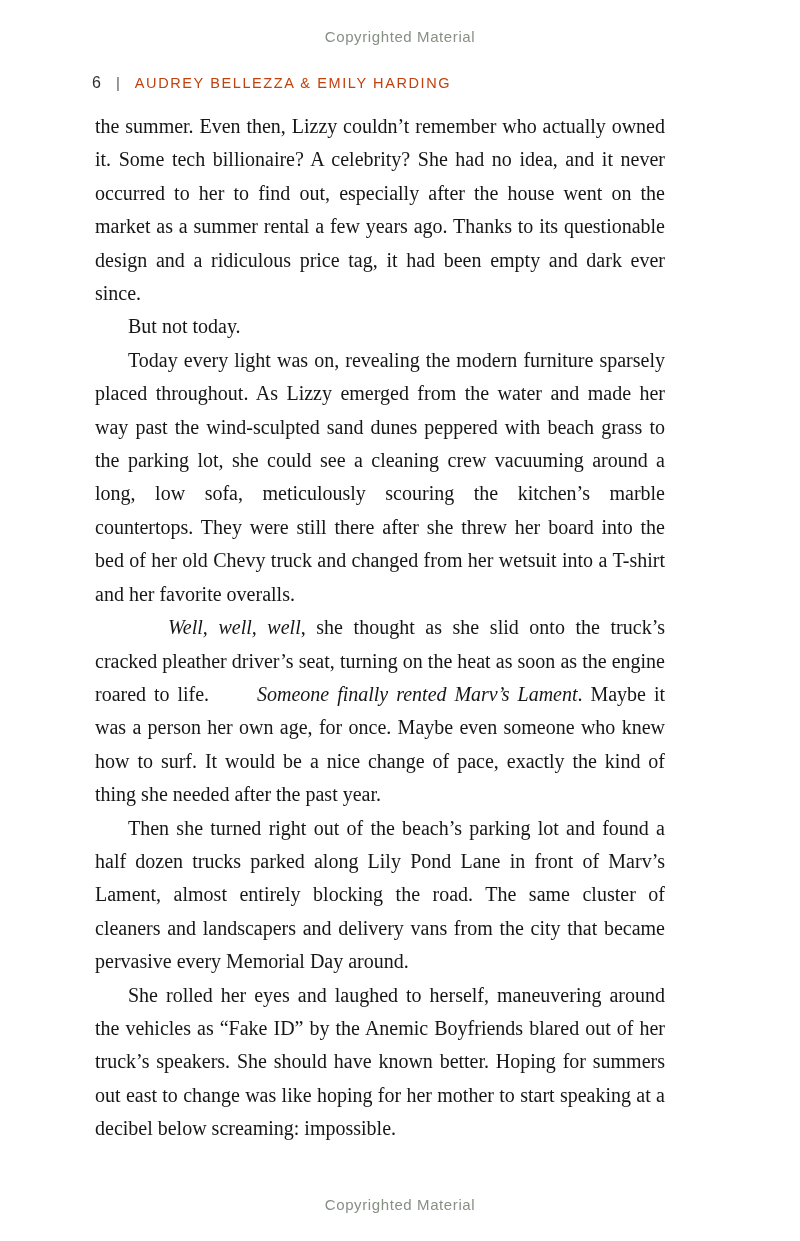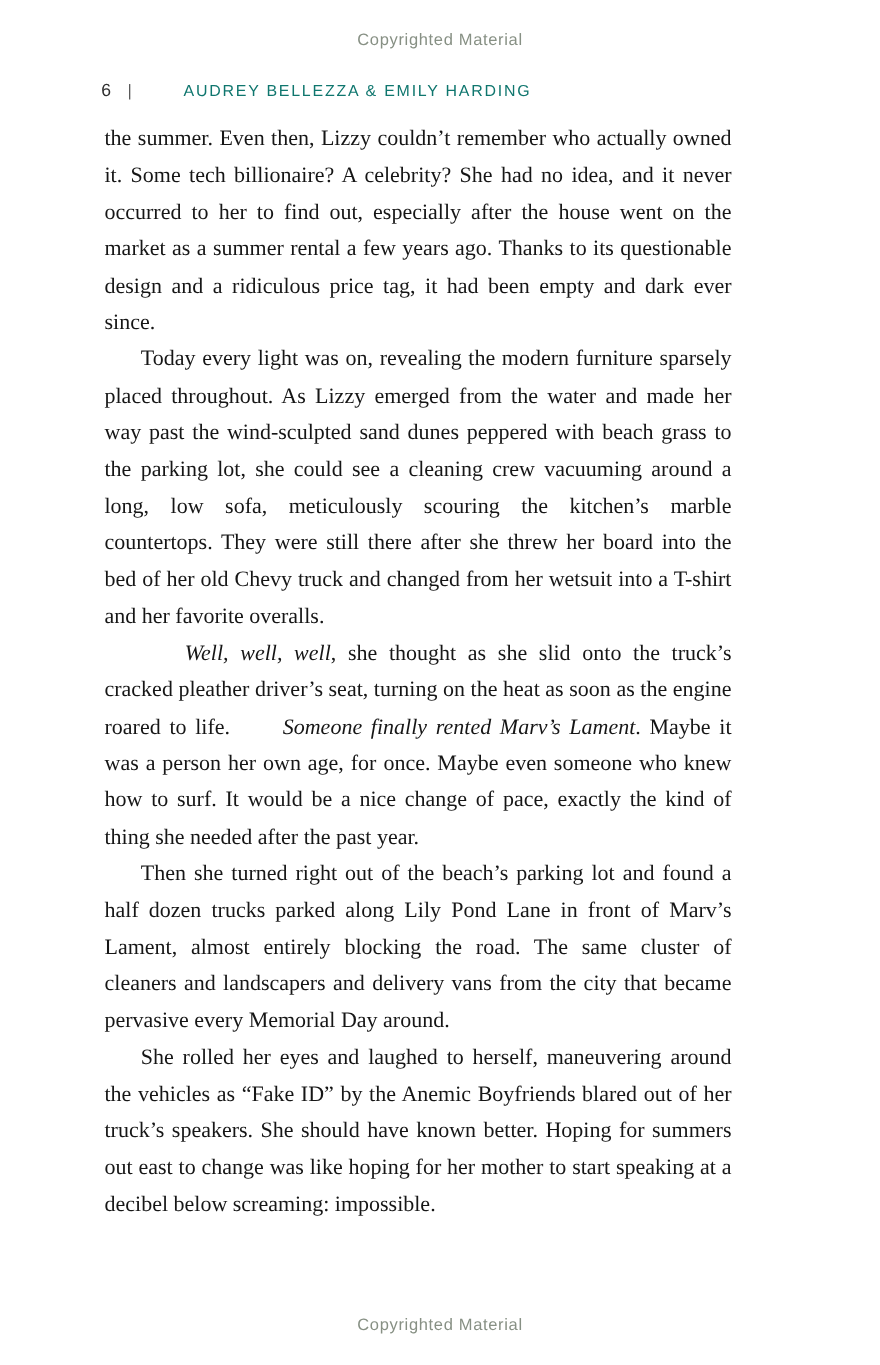--- a/index.html
+++ b/index.html
@@ -44,22 +44,21 @@
   }
   .running-head .sep {
     font-size: 15px;
     color: #5a5a5a;
     margin: 0 15px;
     font-weight: 300;
   }
   .running-head .authors {
     font-size: 14.5px;
     letter-spacing: 1.6px;
-    color: #0f766e;
-    margin-left: 32px;
+    color: #c2410c;
   }
 
   .body-text {
     position: absolute;
     top: 110px;
     left: 95px;
     width: 570px;
     font-size: 20px;
     line-height: 33.4px;
     color: #161616;
@@ -85,20 +84,21 @@
   <div class="copyright top">Copyrighted Material</div>
 
   <div class="running-head">
     <span class="page-num">6</span>
     <span class="sep">|</span>
     <span class="authors">AUDREY BELLEZZA &amp; EMILY HARDING</span>
   </div>
 
   <div class="body-text">
       <p class=""><span>the summer. Even then, Lizzy couldn’t remember who actually owned it. Some tech billionaire? A celebrity? She had no idea, and it never occurred to her to find out, especially after the house went on the market as a summer rental a few years ago. Thanks to its questionable design and a ridiculous price tag, it had been empty and dark ever since.</span></p>
+      <p class="indent"><span>But not today.</span></p>
       <p class="indent"><span>Today every light was on, revealing the modern furniture sparsely placed throughout. As Lizzy emerged from the water and made her way past the wind-sculpted sand dunes peppered with beach grass to the parking lot, she could see a cleaning crew vacuuming around a long, low sofa, meticulously scouring the kitchen’s marble countertops. They were still there after she threw her board into the bed of her old Chevy truck and changed from her wetsuit into a T-shirt and her favorite overalls.</span></p>
       <p class="indent"><em>Well, well, well</em><span>, she thought as she slid onto the truck’s cracked pleather driver’s seat, turning on the heat as soon as the engine roared to life. </span><em>Someone finally rented Marv’s Lament</em><span>. Maybe it was a person her own age, for once. Maybe even someone who knew how to surf. It would be a nice change of pace, exactly the kind of thing she needed after the past year.</span></p>
       <p class="indent"><span>Then she turned right out of the beach’s parking lot and found a half dozen trucks parked along Lily Pond Lane in front of Marv’s Lament, almost entirely blocking the road. The same cluster of cleaners and landscapers and delivery vans from the city that became pervasive every Memorial Day around.</span></p>
       <p class="indent"><span>She rolled her eyes and laughed to herself, maneuvering around the vehicles as “Fake ID” by the Anemic Boyfriends blared out of her truck’s speakers. She should have known better. Hoping for summers out east to change was like hoping for her mother to start speaking at a decibel below screaming: impossible.</span></p>
     </div>
 
   <div class="copyright bottom">Copyrighted Material</div>
 
 </div>
 

